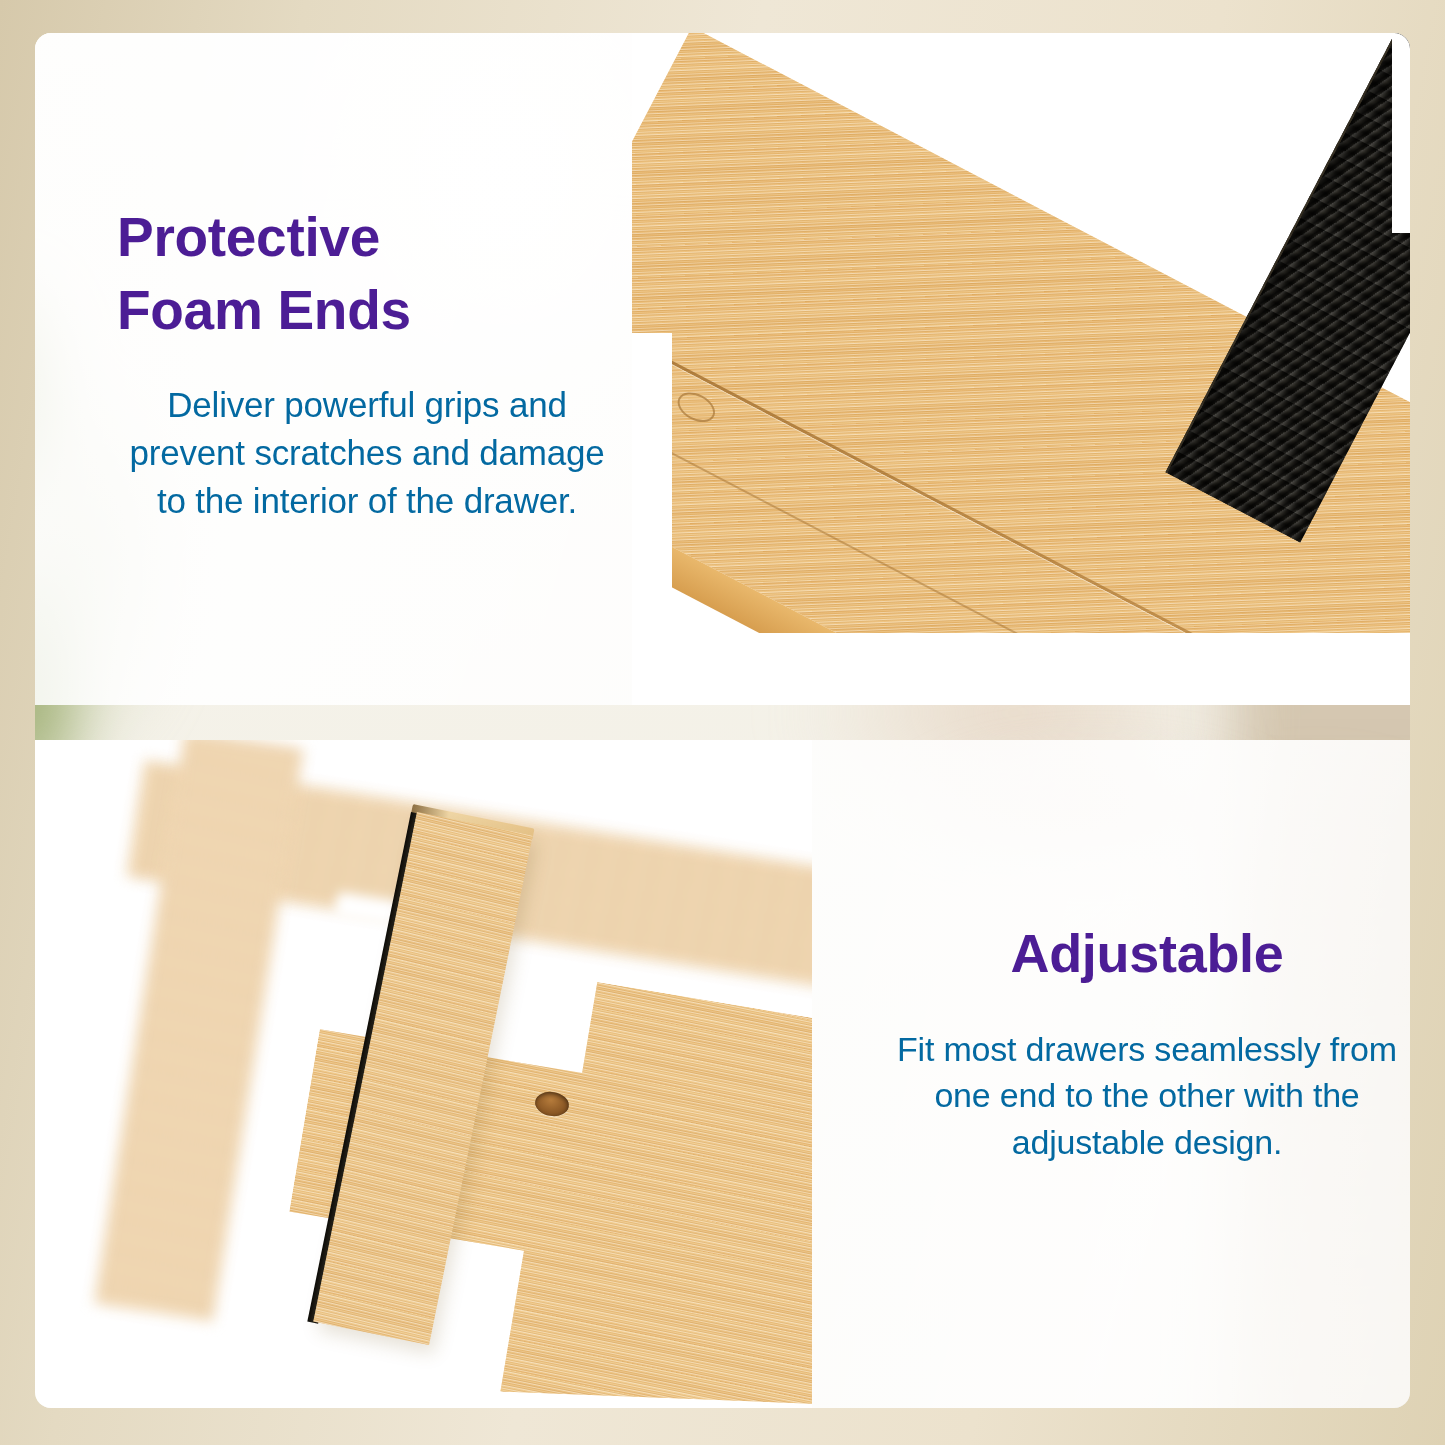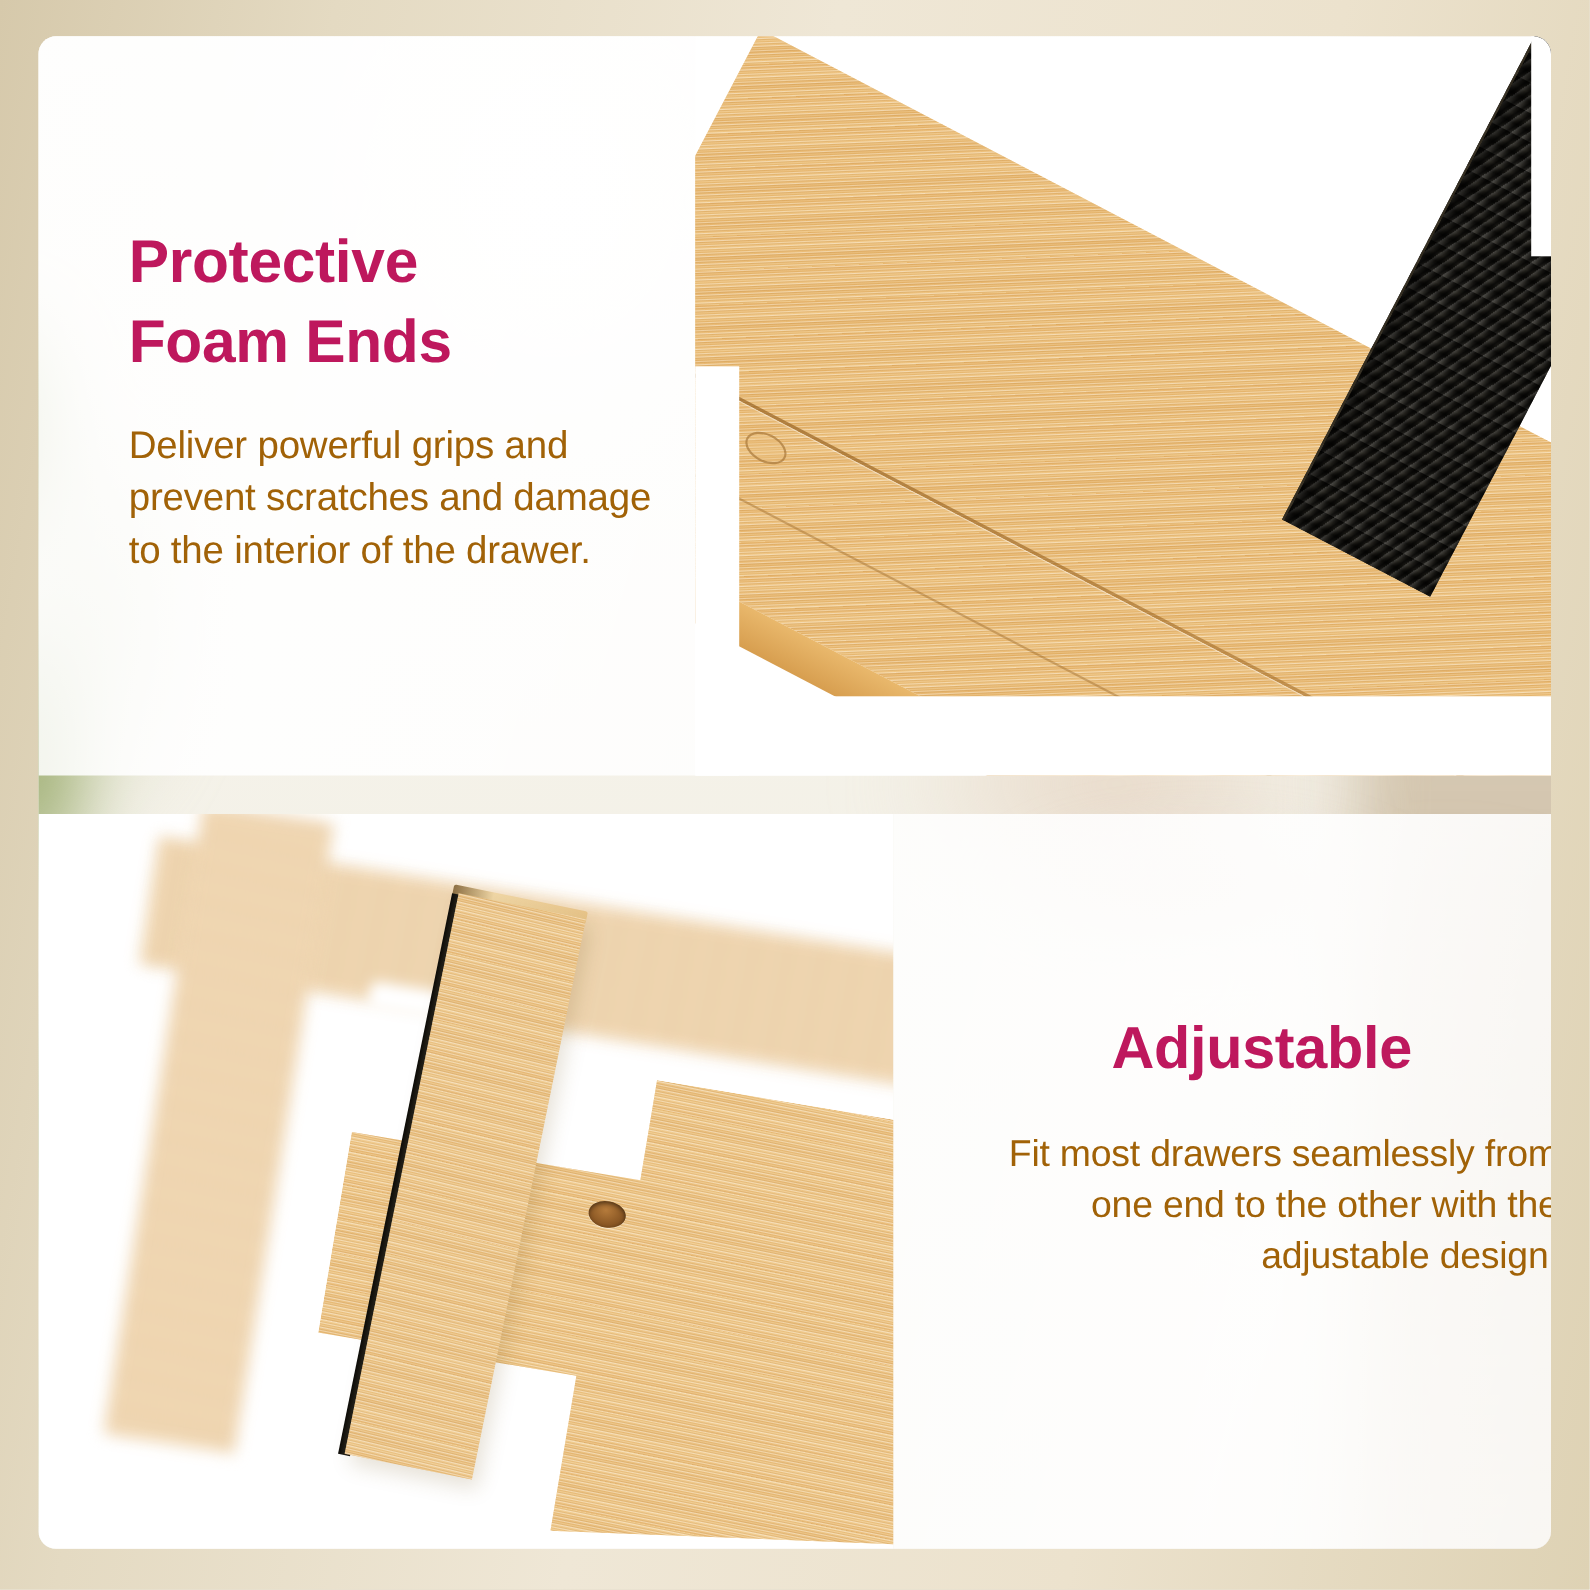--- a/index.html
+++ b/index.html
@@ -268,34 +268,35 @@
     background:radial-gradient(ellipse at 45% 35%, #b57b3b, #8a5724 60%, #5e3a14);
     box-shadow:inset 0 2px 4px rgba(0,0,0,.45), 0 1px 0 rgba(255,255,255,.35);
   }
 
   
   .text-block { position:absolute; }
   #block-foam { left:82px; top:168px; width:500px; }
   #block-spring { left:842px; top:885px; width:540px; text-align:right; }
 
   .headline {
-    color:#be185d;
+    color:#4c1d95;
     font-weight:bold;
     font-size:55px;
     line-height:1.33;
     letter-spacing:-0.3px;
   }
   #block-spring .headline { font-size:54px;text-align:center; }
 
   .body-copy {
     margin-top:34px;
-    color:#a16207;
+    color:#0369a1;
     font-size:35px;
     line-height:1.37;
     letter-spacing:-0.2px;
+    text-align:center;
   }
   #block-spring .body-copy { margin-top:36px; font-size:34px; }
 
   .hl-line { display:block; }
 </style>
 </head>
 <body>
 
 <div id="infographic">
 

